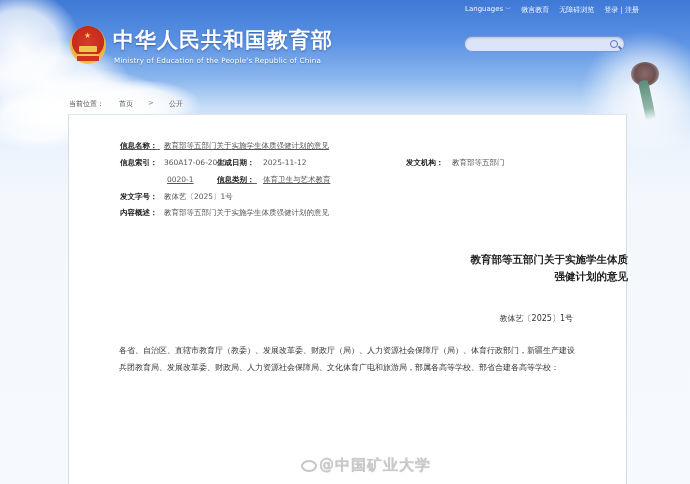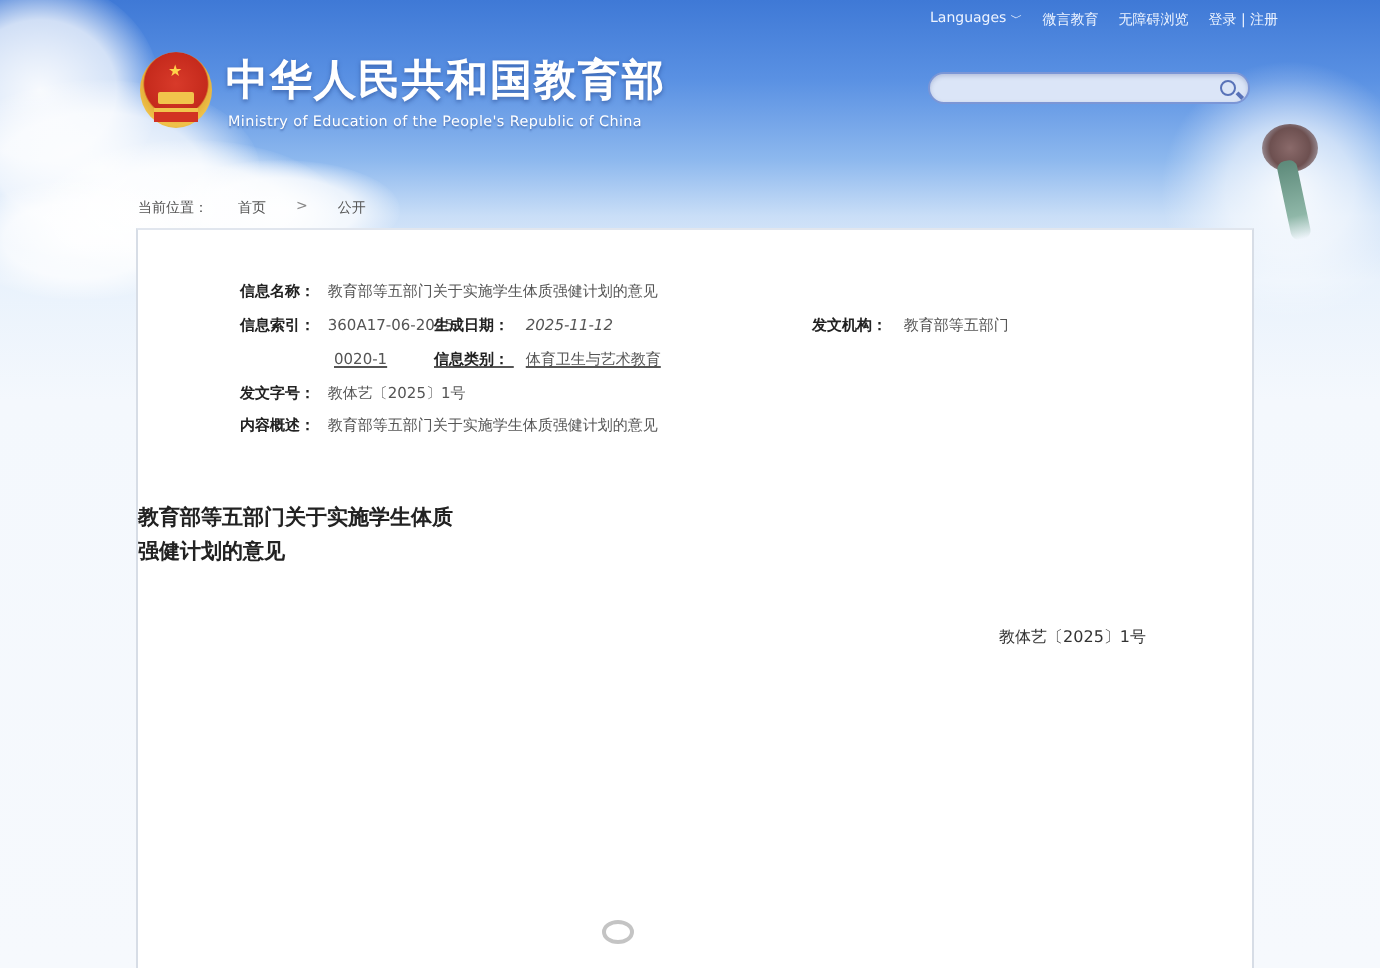--- a/index.html
+++ b/index.html
@@ -53,21 +53,21 @@
 
   
   .card { position: absolute; left: 68px; top: 114px; width: 559px; height: 380px; background: #ffffff;
     border-left: 1px solid #d7dde6; border-right: 1px solid #d7dde6; border-top: 1px solid #e1e6ee; }
 
   .meta { position: absolute; left: 51px; top: 26px; font-size: 7.5px; color: #555; }
   .meta-row { position: absolute; white-space: nowrap; }
   .meta .k { color: #222; font-weight: bold; }
   .meta .v { color: #555; }
 
-  .doc-title { position: absolute; left: 0; width: 559px; top: 136px; text-align: left; font-size: 10.5px; font-weight: bold; color: #222; line-height: 17px; }
+  .doc-title { position: absolute; left: 0; width: 559px; top: 136px; text-align: right; font-size: 10.5px; font-weight: bold; color: #222; line-height: 17px; }
   .doc-no { position: absolute; right: 53px; top: 198px; font-size: 8px; color: #333; }
 
   .para { position: absolute; left: 50px; width: 460px; font-size: 8px; color: #333; line-height: 17px; }
   .p1 { top: 227px; }
   .p2 { top: 291px; text-indent: 20px; }
 
   .watermark { position: absolute; left: 301px; top: 456px; font-size: 15px; color: rgba(200,200,200,0.85); letter-spacing: 1px; font-weight: bold;
     text-shadow: 0 0 1px rgba(160,160,160,0.6); white-space: nowrap; }
   .weibo-icon { display: inline-block; width: 16px; height: 12px; border: 2px solid rgba(190,190,190,0.9); border-radius: 50%; margin-right: 2px; vertical-align: middle; }
 </style>
@@ -109,34 +109,34 @@
 
 <div class="breadcrumb">
   <span>当前位置：</span>
   <span>首页</span>
   <span class="sep">&gt;</span>
   <span>公开</span>
 </div>
 
 <main class="card">
   <div class="meta">
-    <div class="meta-row" style="left:0; top:0;">
+    <div class="meta-row" style="left:0; top:0;text-decoration:underline;">
       <span class="k">信息名称：</span>
       <span class="v" style="margin-left:4px;">教育部等五部门关于实施学生体质强健计划的意见</span>
     </div>
     <div class="meta-row" style="left:0; top:17px;">
       <span class="k">信息索引：</span>
       <span class="v" style="margin-left:4px;">360A17-06-2025-</span>
     </div>
     <div class="meta-row" style="left:47px; top:34px;text-decoration:underline;">
       <span class="v">0020-1</span>
     </div>
     <div class="meta-row" style="left:97px; top:17px;">
       <span class="k">生成日期：</span>
-      <span class="v" style="margin-left:6px;font-style:italic;">2025-11-12</span>
+      <span class="v" style="margin-left:6px;">2025-11-12</span>
     </div>
     <div class="meta-row" style="left:286px; top:17px;">
       <span class="k">发文机构：</span>
       <span class="v" style="margin-left:6px;text-align:center;">教育部等五部门</span>
     </div>
     <div class="meta-row" style="left:0; top:51px;text-align:right;">
       <span class="k">发文字号：</span>
       <span class="v" style="margin-left:4px;">教体艺〔2025〕1号</span>
     </div>
     <div class="meta-row" style="left:97px; top:34px;text-decoration:underline;">
@@ -149,17 +149,18 @@
     </div>
   </div>
 
   <h1 class="doc-title">
     <span>教育部等五部门关于实施学生体质</span><br>
     <span>强健计划的意见</span>
   </h1>
 
   <div class="doc-no">教体艺〔2025〕1号</div>
 
+  <p class="para p1">各省、自治区、直辖市教育厅（教委）、发展改革委、财政厅（局）、人力资源社会保障厅（局）、体育行政部门，新疆生产建设兵团教育局、发展改革委、财政局、人力资源社会保障局、文化体育广电和旅游局，部属各高等学校、部省合建各高等学校：</p>
 </main>
 
 <div class="watermark">
-  <span class="weibo-icon"></span>
+  <span class="weibo-icon"></span><span>@中国矿业大学</span>
 </div>
 
 </body></html>

